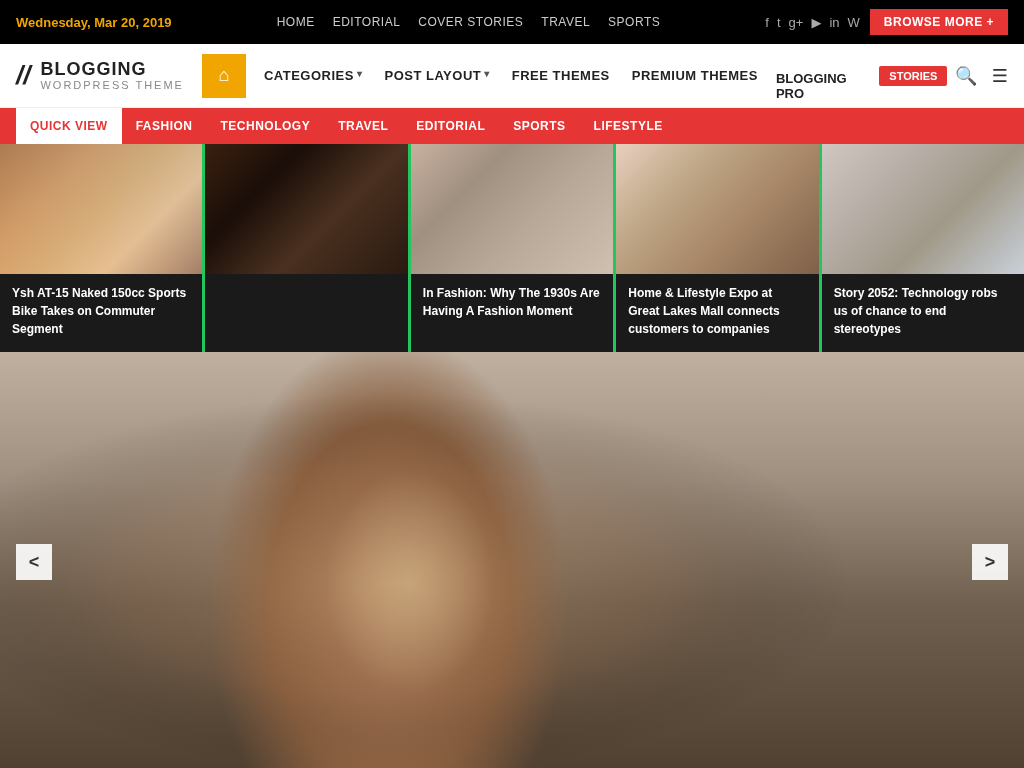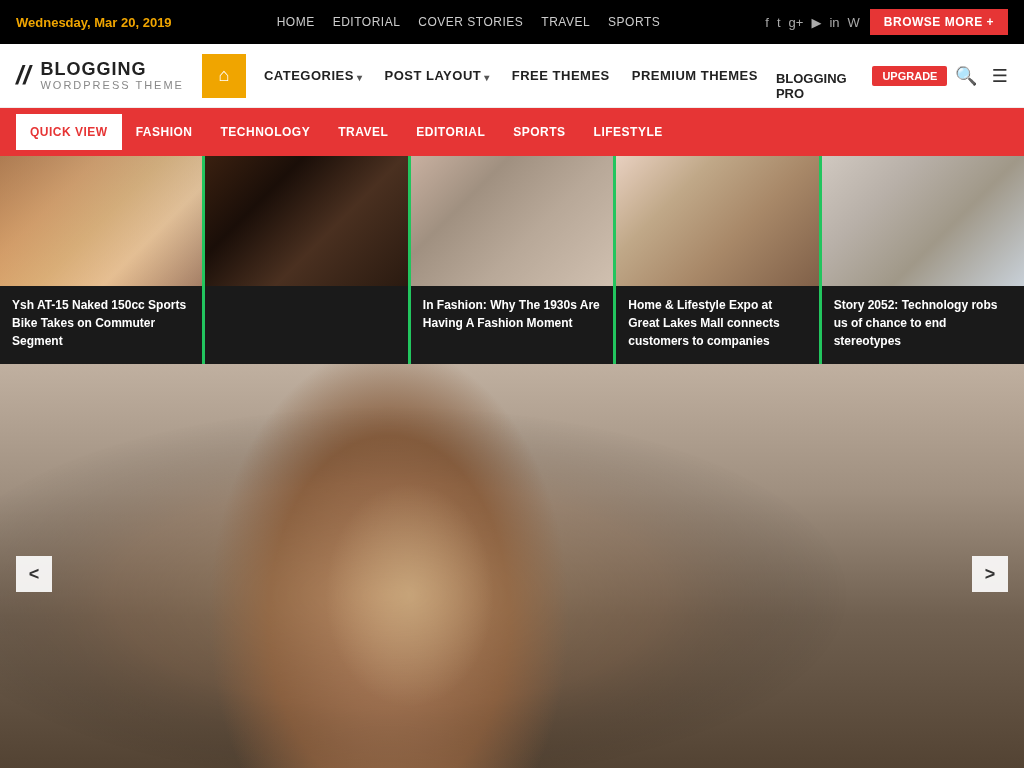--- a/index.html
+++ b/index.html
@@ -116,21 +116,21 @@
     }
     .nav-link {
       font-size: 13px;
       color: #222;
       text-transform: uppercase;
       font-weight: 700;
       letter-spacing: 0.5px;
       padding: 0 10px;
       cursor: pointer;
       display: flex;
-      align-items: flex-end;
+      align-items: flex-start;
       gap: 3px;
       white-space: nowrap;
     }
     .nav-link .arrow { font-size: 10px; color: #555; }
     .upgrade-btn {
       background: #e63535;
       color: #fff;
       font-size: 11px;
       font-weight: bold;
       padding: 4px 10px;
@@ -157,21 +157,21 @@
       font-size: 18px;
       color: #333;
       cursor: pointer;
     }
 
     
     .cat-bar {
       background: #e63535;
       display: flex;
       align-items: center;
-      height: 48px;
+      height: 36px;
       padding: 0 16px;
       gap: 0;
     }
     .cat-bar-item {
       color: #fff;
       font-size: 12px;
       font-weight: 700;
       text-transform: uppercase;
       letter-spacing: 0.5px;
       padding: 0 14px;
@@ -320,21 +320,21 @@
     </span>
     <span class="nav-link">
       <span>FREE THEMES</span>
     </span>
     <span class="nav-link">
       <span>PREMIUM THEMES</span>
     </span>
     <span class="blogging-pro-link">
       <span>BLOGGING PRO</span>
     </span>
-    <span class="upgrade-btn">UPGRADE</span>
+    <span class="upgrade-btn">STORIES</span>
   </div>
   <div class="nav-right-icons">
     <span class="nav-icon">🔍</span>
     <span class="nav-icon">☰</span>
   </div>
 </div>
 
 <div class="cat-bar">
   <span class="cat-bar-item active">QUICK VIEW</span>
   <span class="cat-bar-item">FASHION</span>

